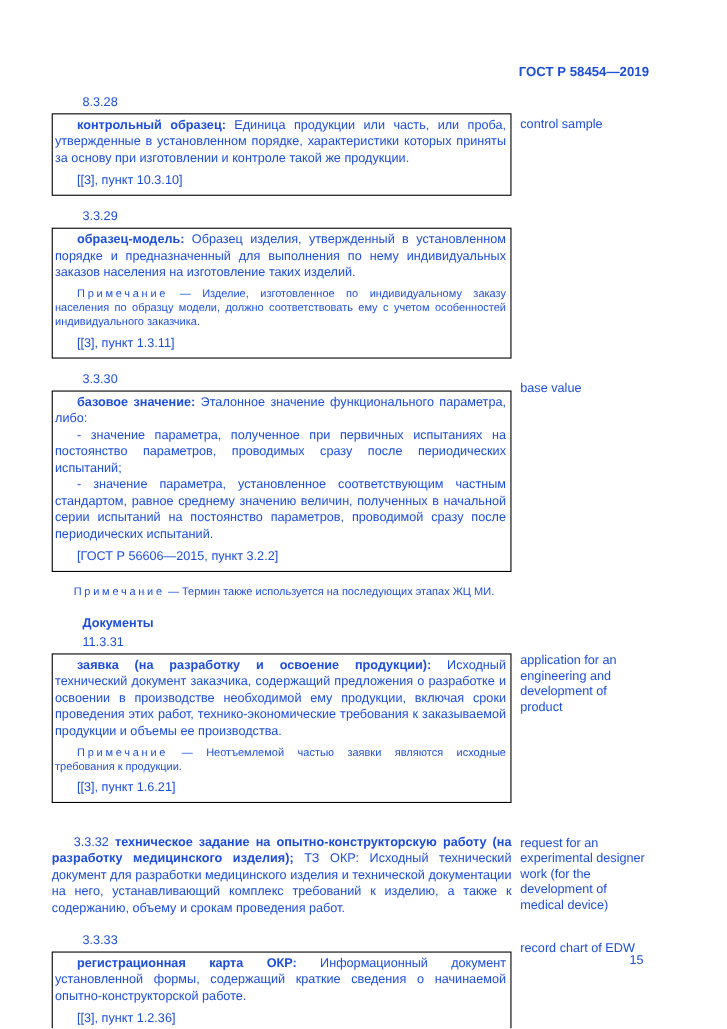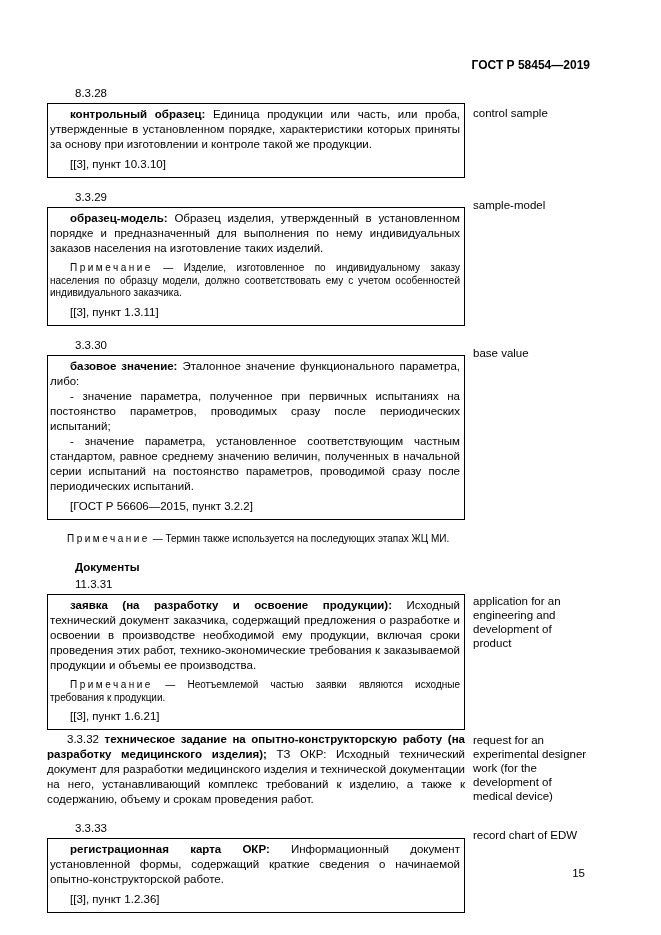--- a/index.html
+++ b/index.html
@@ -3,34 +3,34 @@
 <meta charset="utf-8">
 <style>
   * { box-sizing: border-box; }
   html, body { margin: 0; padding: 0; background: #ffffff; }
   .page {
     position: relative;
     width: 661px;
     height: 935px;
     background: #ffffff;
     font-family: "Liberation Sans", sans-serif;
-    color: #000000;
+    color: #1d4ed8;
     padding: 58px 0 0 47px;
     overflow: hidden;
   }
   .header {
     width: 543px;
     text-align: right;
     font-weight: bold;
     font-size: 12px;
     line-height: 14px;
     margin-bottom: 14px;
   }
   .row { display: flex; width: 543px; }
-  .row.flush { margin-top: 2px; }
+  .row.flush { margin-top: 29px; }
   .main { width: 418px; flex: none; }
   .side {
     width: 125px; flex: none;
     padding: 20px 0 0 8px;
     font-size: 11.5px;
     line-height: 14px;
   }
   .row.flush .side { padding-top: 1px; }
   .num {
     font-size: 11.5px;
@@ -105,21 +105,20 @@
 
   <div class="row">
     <div class="main">
       <div class="num">3.3.29</div>
       <div class="tbox">
         <p class="bp"><span class="bold">образец-модель:</span><span> Образец изделия, утвержденный в установленном порядке и предназначенный для выполнения по нему индивидуальных заказов населения на изготовление таких изделий.</span></p>
         <p class="note"><span class="note-label">Примечание</span><span> — Изделие, изготовленное по индивидуальному заказу населения по образцу модели, должно соответствовать ему с учетом особенностей индивидуального заказчика.</span></p>
         <p class="cite">[[3], пункт 1.3.11]</p>
       </div>
     </div>
-    <div class="side">sample-model</div>
   </div>
 
   <div class="row">
     <div class="main">
       <div class="num">3.3.30</div>
       <div class="tbox">
         <p class="bp"><span class="bold">базовое значение:</span><span> Эталонное значение функционального параметра, либо:</span></p>
         <p class="bp">- значение параметра, полученное при первичных испытаниях на постоянство параметров, проводимых сразу после периодических испытаний;</p>
         <p class="bp">- значение параметра, установленное соответствующим частным стандартом, равное среднему значению величин, полученных в начальной серии испытаний на постоянство параметров, проводимой сразу после периодических испытаний.</p>
         <p class="cite">[ГОСТ Р 56606—2015, пункт 3.2.2]</p>

